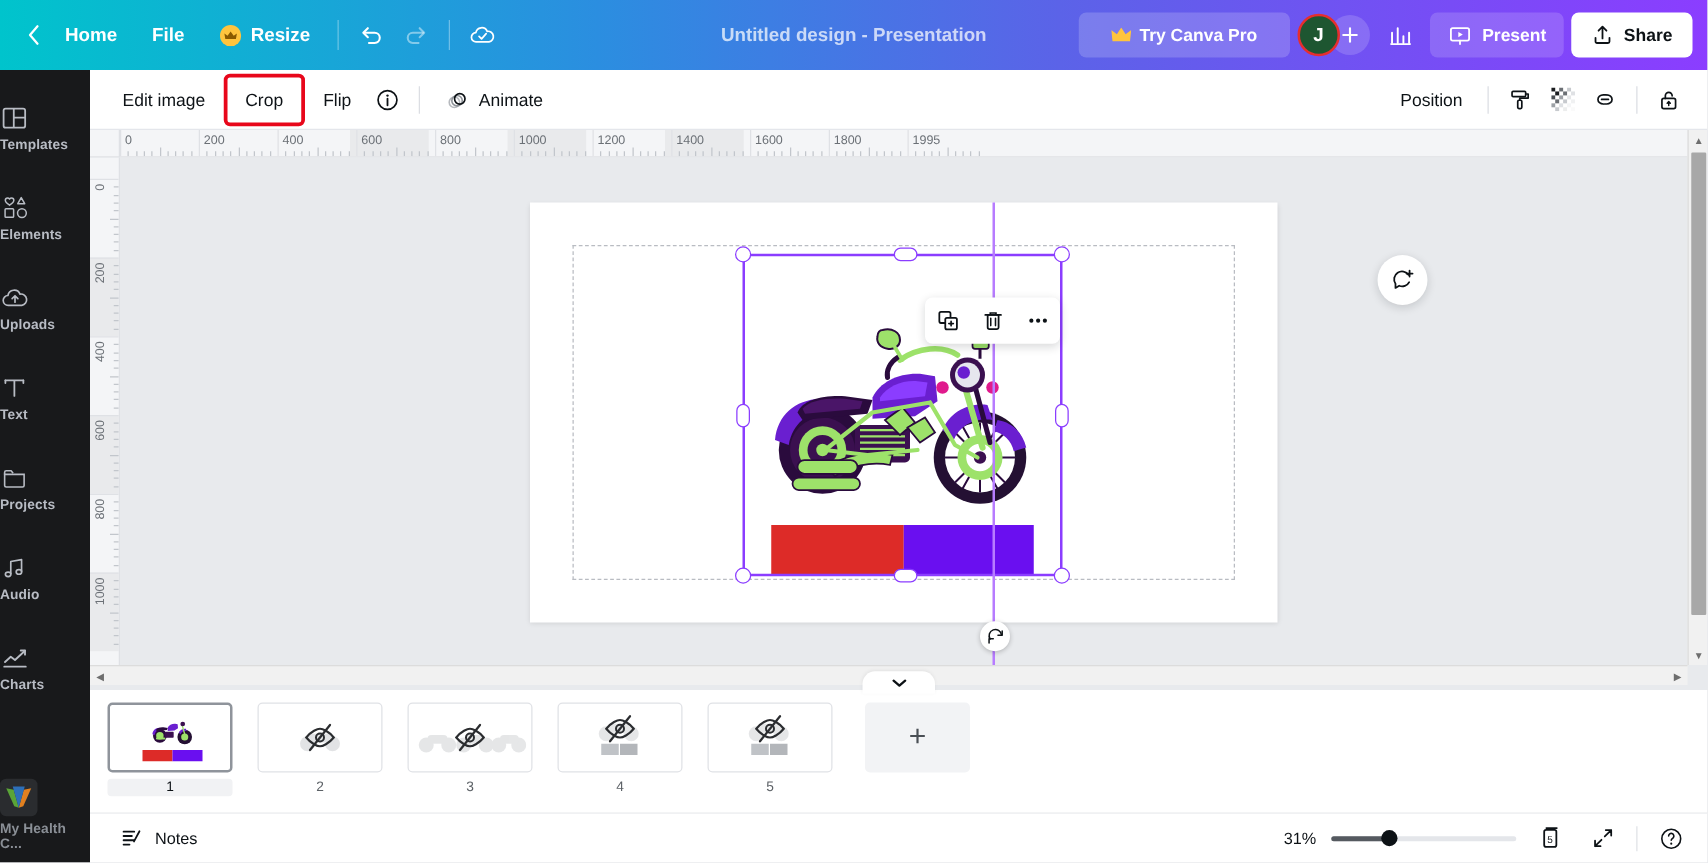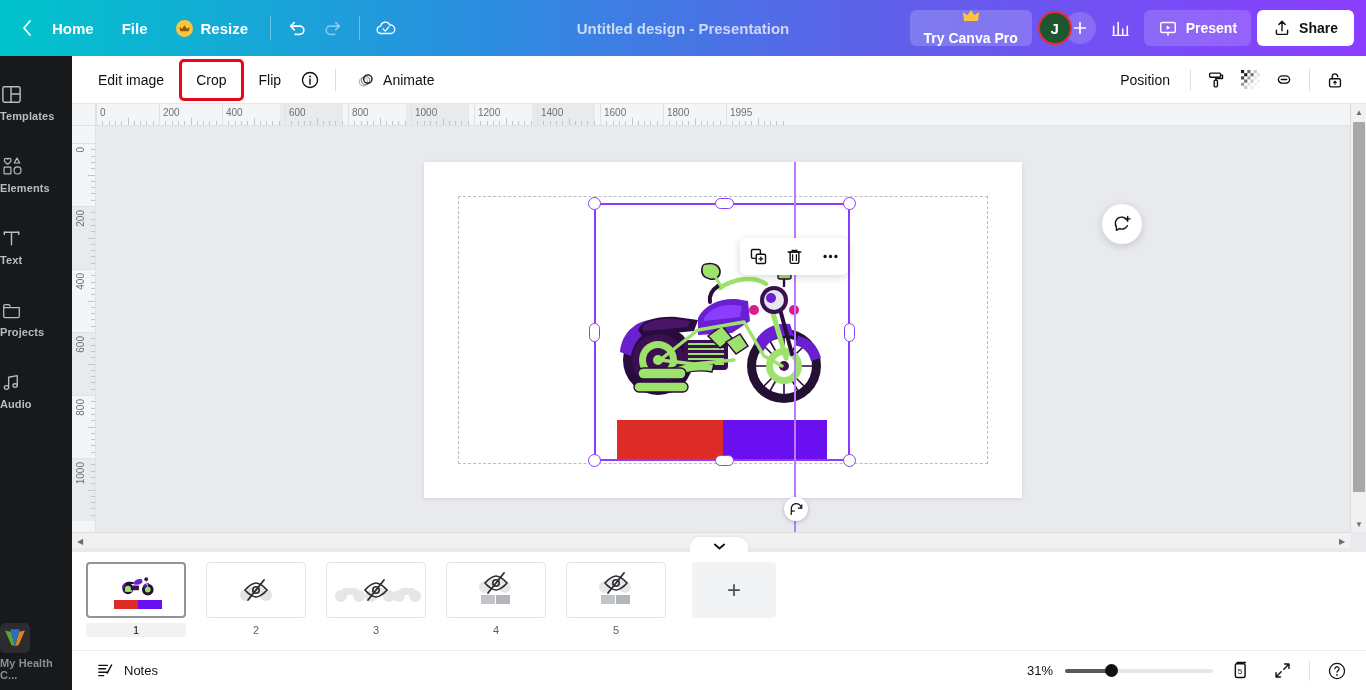--- a/index.html
+++ b/index.html
@@ -33,23 +33,23 @@
     position: absolute; left: 0; right: 0; top: 0; height: 56px;
     display: flex; align-items: center; justify-content: center;
     font-size: 15px; font-weight: bold; color: rgba(255,255,255,0.72);
     pointer-events: none;
   }
   .tb-right {
     position: absolute; right: 12px; top: 0; height: 56px;
     display: flex; align-items: center; gap: 6px;
   }
   .pro-btn {
-    display: flex; align-items: center; gap: 7px; height: 36px; padding: 0 14px;
+    display: flex; align-items: center; gap: 7px; height: 36px; padding: 0 26px;
     border-radius: 6px; background: rgba(255,255,255,0.18);
-    font-size: 14px; font-weight: bold; color: #fff; cursor: pointer; flex-direction: column;
+    font-size: 14px; font-weight: bold; color: #fff; cursor: pointer;
   }
   .avatar-group { display: flex; align-items: center; position: relative; }
   .avatar {
     width: 34px; height: 34px; border-radius: 50%; background: #1e5631;
     border: 2px solid #e62e2e; color: #fff; font-size: 15px; font-weight: bold;
     display: flex; align-items: center; justify-content: center; cursor: pointer; z-index: 2;
   }
   .add-person {
     width: 32px; height: 32px; border-radius: 50%; background: rgba(255,255,255,0.16);
     display: flex; align-items: center; justify-content: center;
@@ -456,20 +456,29 @@
           <path d="M6.6 3.2c1 0 1.7.8 1.7.8s.7-.8 1.7-.8c1.2 0 2 1 2 2 0 1.8-3.7 4.3-3.7 4.3S4.6 7 4.6 5.2c0-1 .8-2 2-2z" stroke="#b8bcc4" stroke-width="1.3"></path>
           <path d="M18.4 2.9l3 5.3h-6z" stroke="#b8bcc4" stroke-width="1.3" stroke-linejoin="round"></path>
           <rect x="4.4" y="12.6" width="7.4" height="7.4" rx="0.8" stroke="#b8bcc4" stroke-width="1.3"></rect>
           <circle cx="19" cy="16.3" r="3.8" stroke="#b8bcc4" stroke-width="1.3"></circle>
         </svg>
       </span>
       <span class="sb-label">Elements</span>
     </div>
     <div class="sb-item">
       <span class="sb-ico">
+        <svg width="24" height="23" viewBox="0 0 24 24" fill="none">
+          <path d="M6.4 18a4.1 4.1 0 01-.3-8.2 5.3 5.3 0 0110.1-1.2A3.9 3.9 0 0117.7 18z" stroke="#b8bcc4" stroke-width="1.4" stroke-linejoin="round"></path>
+          <path d="M12 15.4v-5M9.6 12.4L12 10l2.4 2.4" stroke="#b8bcc4" stroke-width="1.4" stroke-linecap="round" stroke-linejoin="round"></path>
+        </svg>
+      </span>
+      <span class="sb-label">Uploads</span>
+    </div>
+    <div class="sb-item">
+      <span class="sb-ico">
         <svg width="23" height="23" viewBox="0 0 24 24" fill="none">
           <path d="M4.5 5.5h15M12 5.5v13" stroke="#b8bcc4" stroke-width="1.5" stroke-linecap="round"></path>
           <path d="M4.5 5.5v2.3M19.5 5.5v2.3" stroke="#b8bcc4" stroke-width="1.5" stroke-linecap="round"></path>
         </svg>
       </span>
       <span class="sb-label">Text</span>
     </div>
     <div class="sb-item">
       <span class="sb-ico">
         <svg width="23" height="22" viewBox="0 0 24 24" fill="none">
@@ -481,20 +490,30 @@
     </div>
     <div class="sb-item">
       <span class="sb-ico">
         <svg width="23" height="23" viewBox="0 0 24 24" fill="none">
           <path d="M9 17V6.5l9-1.6V15" stroke="#b8bcc4" stroke-width="1.4" stroke-linejoin="round"></path>
           <ellipse cx="6.8" cy="17.2" rx="2.3" ry="1.9" stroke="#b8bcc4" stroke-width="1.4"></ellipse>
           <ellipse cx="15.8" cy="15.2" rx="2.3" ry="1.9" stroke="#b8bcc4" stroke-width="1.4"></ellipse>
         </svg>
       </span>
       <span class="sb-label">Audio</span>
+    </div>
+    <div class="sb-item">
+      <span class="sb-ico">
+        <svg width="24" height="22" viewBox="0 0 24 22" fill="none">
+          <path d="M4 13.6l4.6-4.2 3.4 2.6L20 4.6" stroke="#b8bcc4" stroke-width="1.5" stroke-linecap="round" stroke-linejoin="round"></path>
+          <path d="M16.6 4.4H20v3.3" stroke="#b8bcc4" stroke-width="1.5" stroke-linecap="round" stroke-linejoin="round"></path>
+          <path d="M3.4 17.3h17.2" stroke="#b8bcc4" stroke-width="1.5" stroke-linecap="round"></path>
+        </svg>
+      </span>
+      <span class="sb-label">Charts</span>
     </div>
 
     <div class="sb-item sb-bottom">
       <span class="sb-logo">
         <svg width="26" height="26" viewBox="0 0 26 26">
           <path d="M3 5.5l6 1.2 4 14.5-3.6-1.2z" fill="#5aa437"></path>
           <path d="M23 5.5l-6 1.2-4 14.5 3.6-1.2z" fill="#e08020"></path>
           <path d="M8.2 4.2h9.6l-4.8 17z" fill="#2d6fb8"></path>
         </svg>
       </span>

